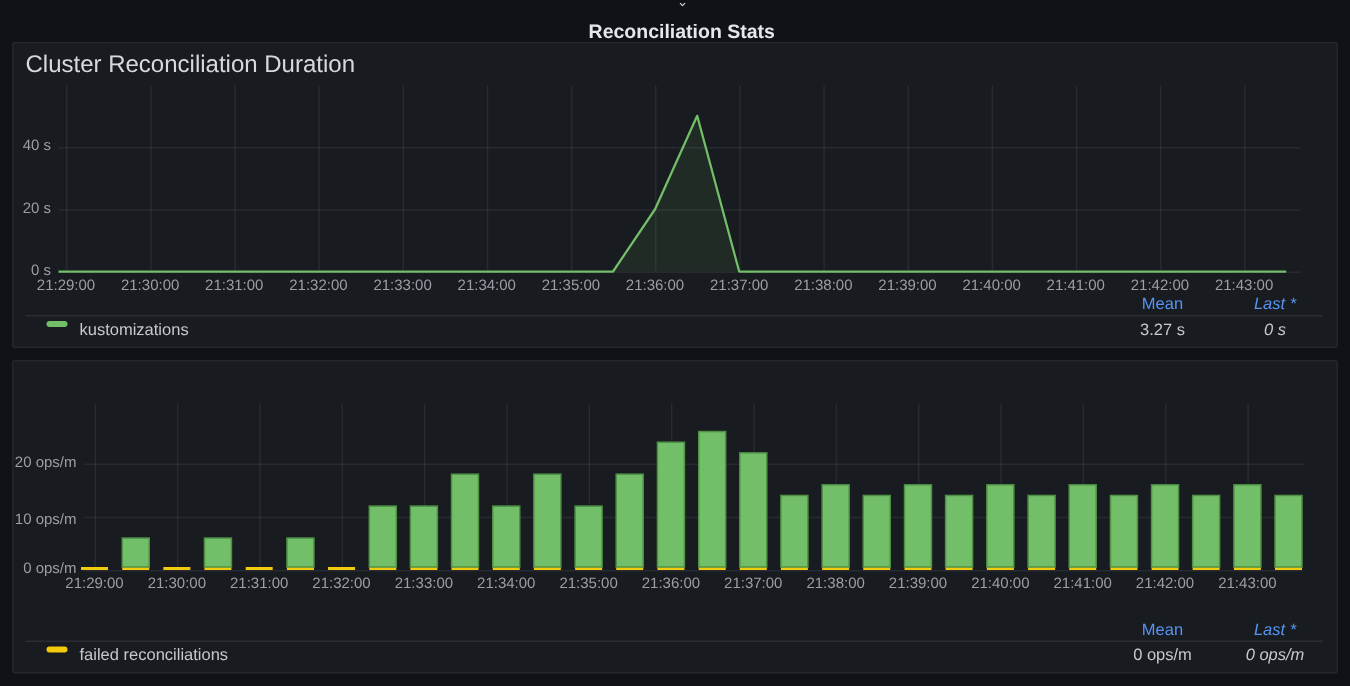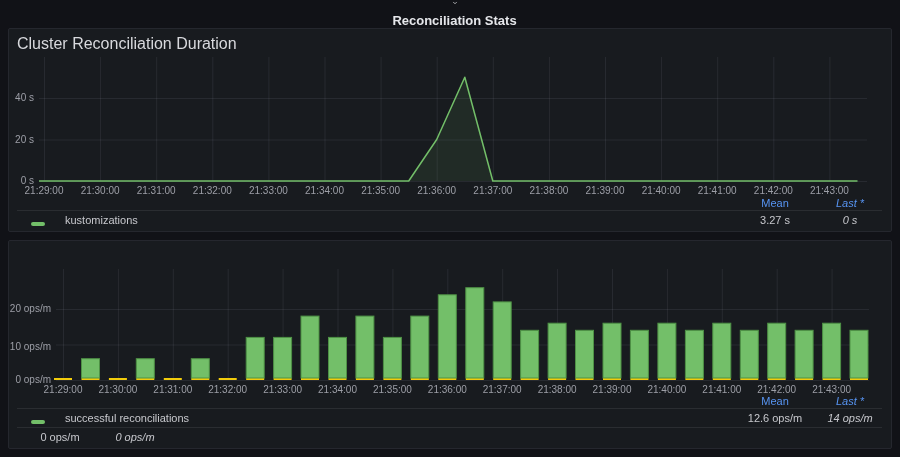--- a/index.html
+++ b/index.html
@@ -39,21 +39,21 @@
   .legend{
     position:absolute; left:8px; right:9px; bottom:2px;
     font-size:11px; z-index:3;
   }
   .legend-header{ display:flex; justify-content:flex-end; align-items:center; height:15px; }
   .legend-header .col{ color:#5794f2; cursor:pointer; font-weight:500; }
   .legend-row{
     display:flex; align-items:center; height:19px;
     border-top:1px solid rgba(204,204,220,0.10);
   }
-  .series{ flex:1; display:flex; align-items:flex-end; gap:20px; cursor:pointer; }
+  .series{ flex:1; display:flex; align-items:flex-start; gap:8px; cursor:pointer; }
   .swatch{ width:14px; height:4px; border-radius:2px; margin-left:14px; background:#888; }
   .col{ text-align:center; }
   .col.mean{ width:86px; }
   .col.last{ width:64px;font-style:italic; }
   .val{ color:#c7c8cd; }
   .chev{ display:block; }
 </style>
 </head>
 <body>
 
@@ -223,26 +223,22 @@
         <div class="ytick" style="width: 42px; top: 100px;">10 ops/m</div>
         <div class="ytick" style="width: 42px; top: 62px;">20 ops/m</div>
       </div>
     <div class="legend">
       <div class="legend-header">
         <span class="col mean">Mean</span>
         <span class="col last">Last *</span>
       </div>
       <div class="legend-row">
         <span class="series">
-          <span class="swatch" style="background: rgb(115, 191, 105);"></span>
-          <span>successful reconciliations</span>
+          <span class="swatch" style="background: rgb(242, 204, 12);"></span>
+          <span>failed reconciliations</span>
         </span>
-        <span class="col mean val">12.6 ops/m</span>
-        <span class="col last val">14 ops/m</span>
-      </div>
-      <div class="legend-row">
         <span class="col mean val">0 ops/m</span>
         <span class="col last val">0 ops/m</span>
       </div>
     </div>
   </section>
 
 </div>
 
 </body></html>

